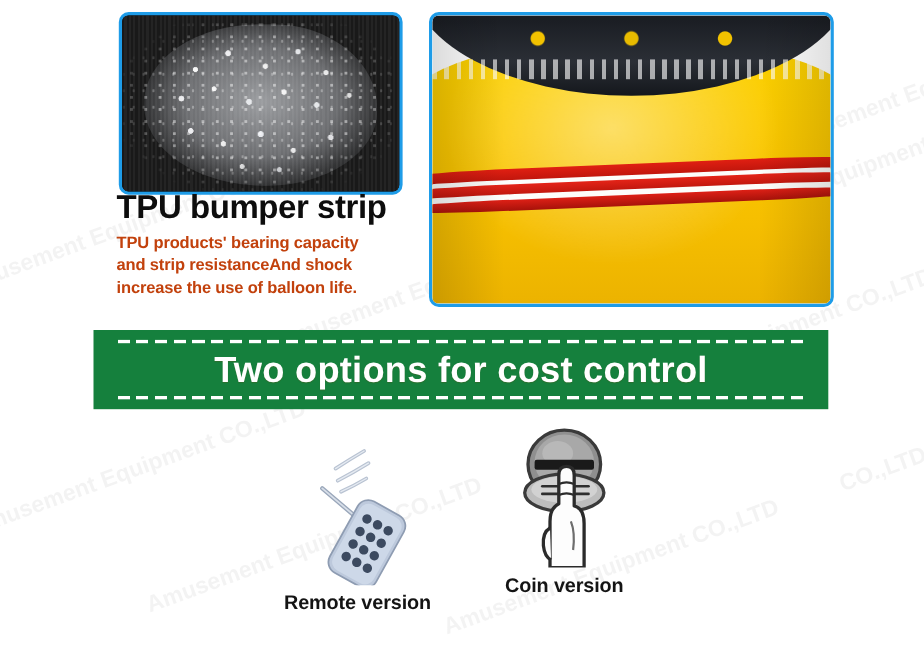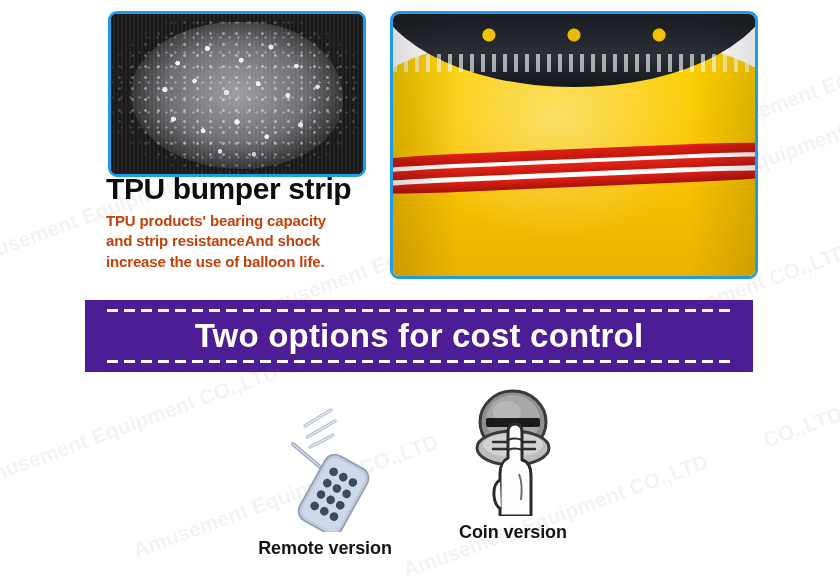--- a/index.html
+++ b/index.html
@@ -128,21 +128,21 @@
   }
   .body-line{
     font-size:15px;font-weight:600;color:#c2410c;
     line-height:20.5px;letter-spacing:-.15px;white-space:nowrap;
     font-family:"Liberation Sans", sans-serif;
   }
 
   
   #banner{
     position:absolute;left:85px;top:300px;width:668px;height:72px;
-    background:#4c1d95;z-index:4;
+    background:#15803d;z-index:4;
   }
   .dash{
     position:absolute;left:22px;right:22px;height:3px;
     background:repeating-linear-gradient(90deg,#ffffff 0 11px, rgba(255,255,255,0) 11px 17px);
   }
   .dash.top{top:9px;}
   .dash.bottom{bottom:9px;}
   #banner-text{
     position:absolute;inset:0;
     display:flex;align-items:center;justify-content:center;

